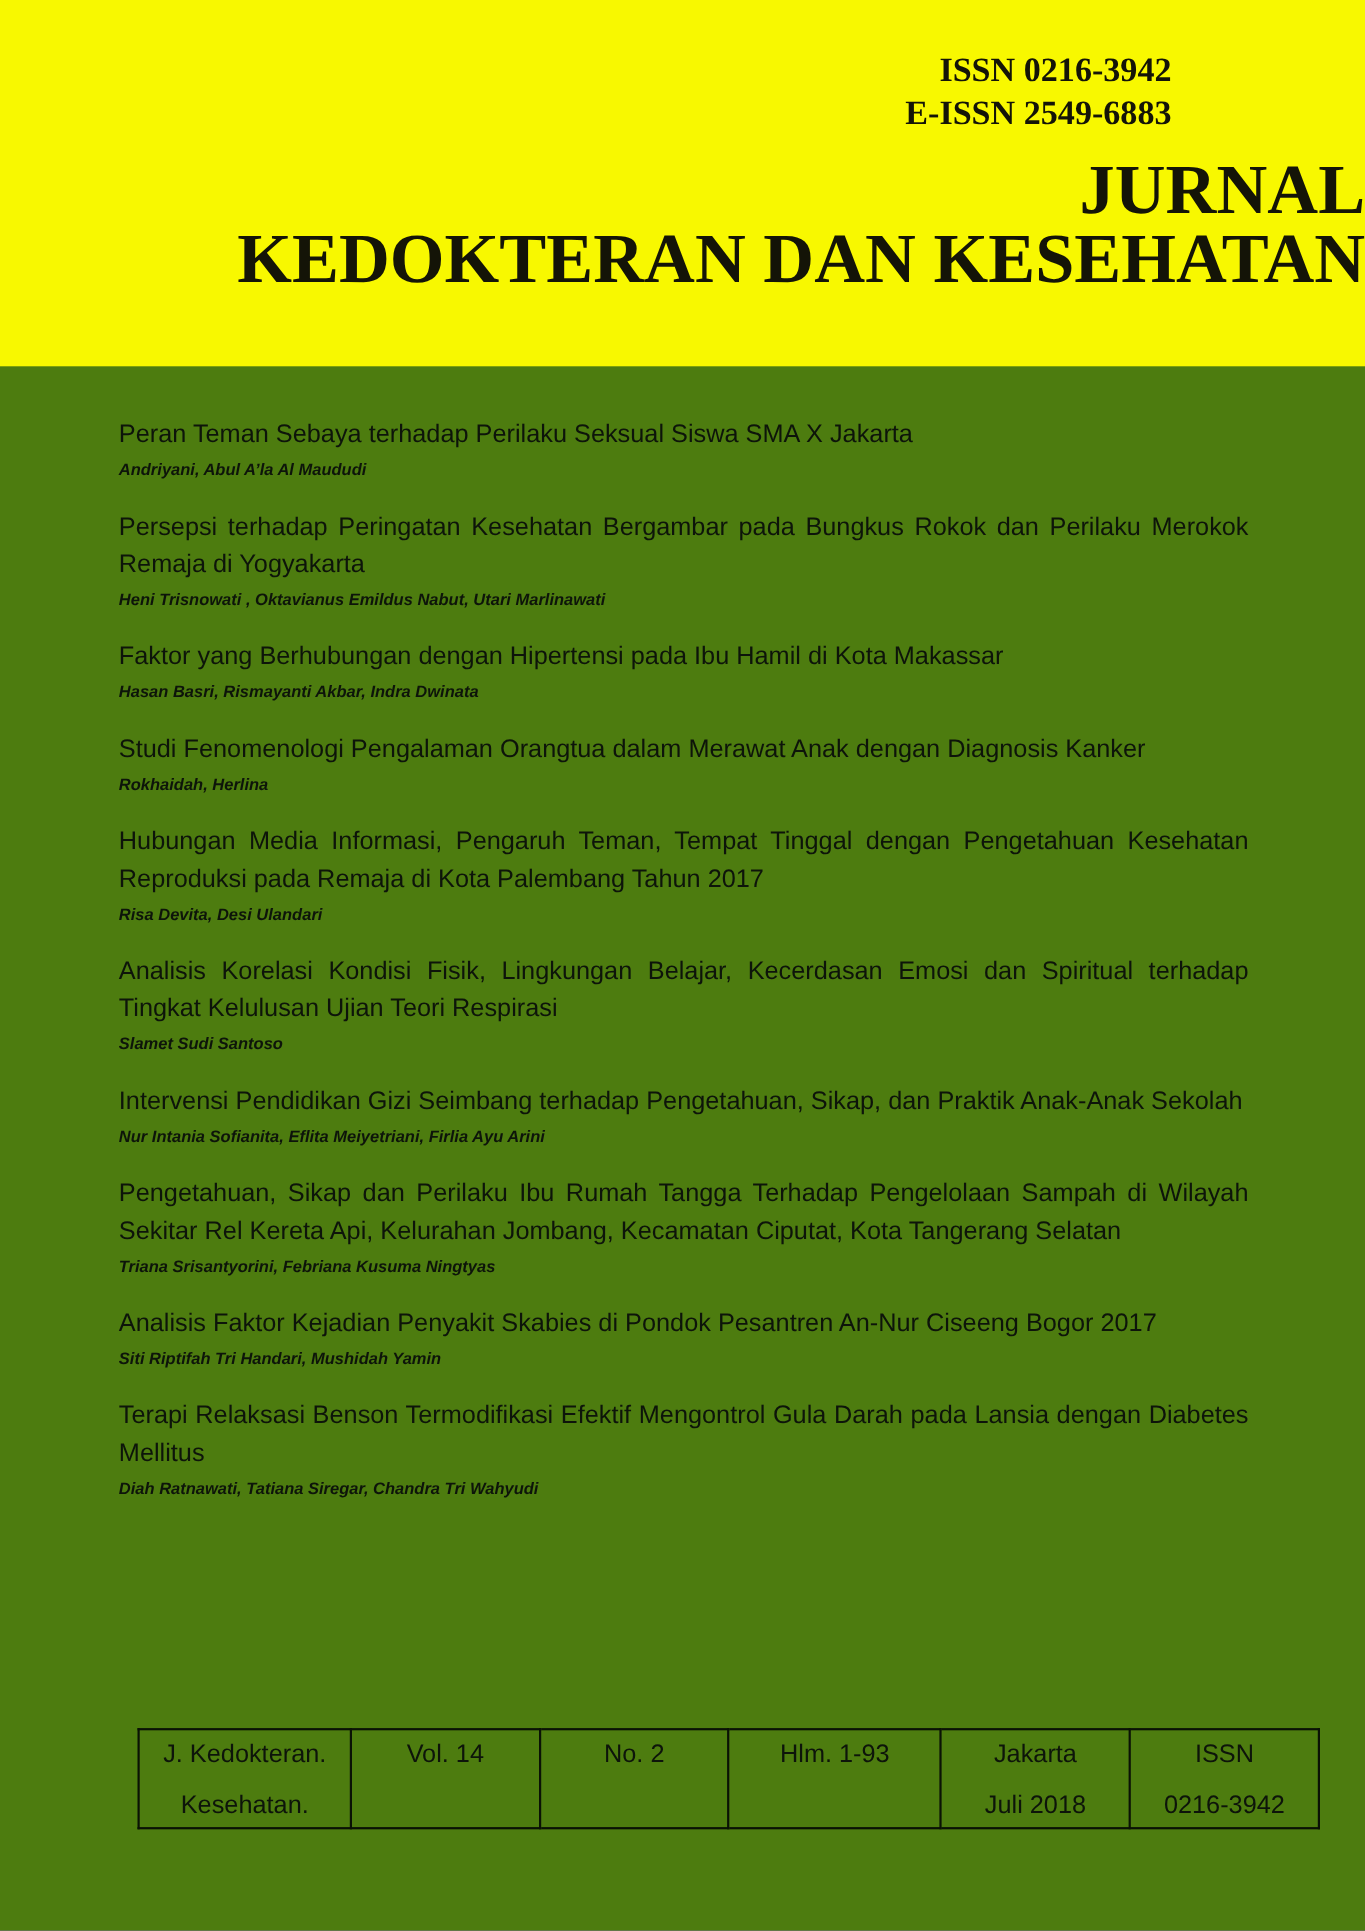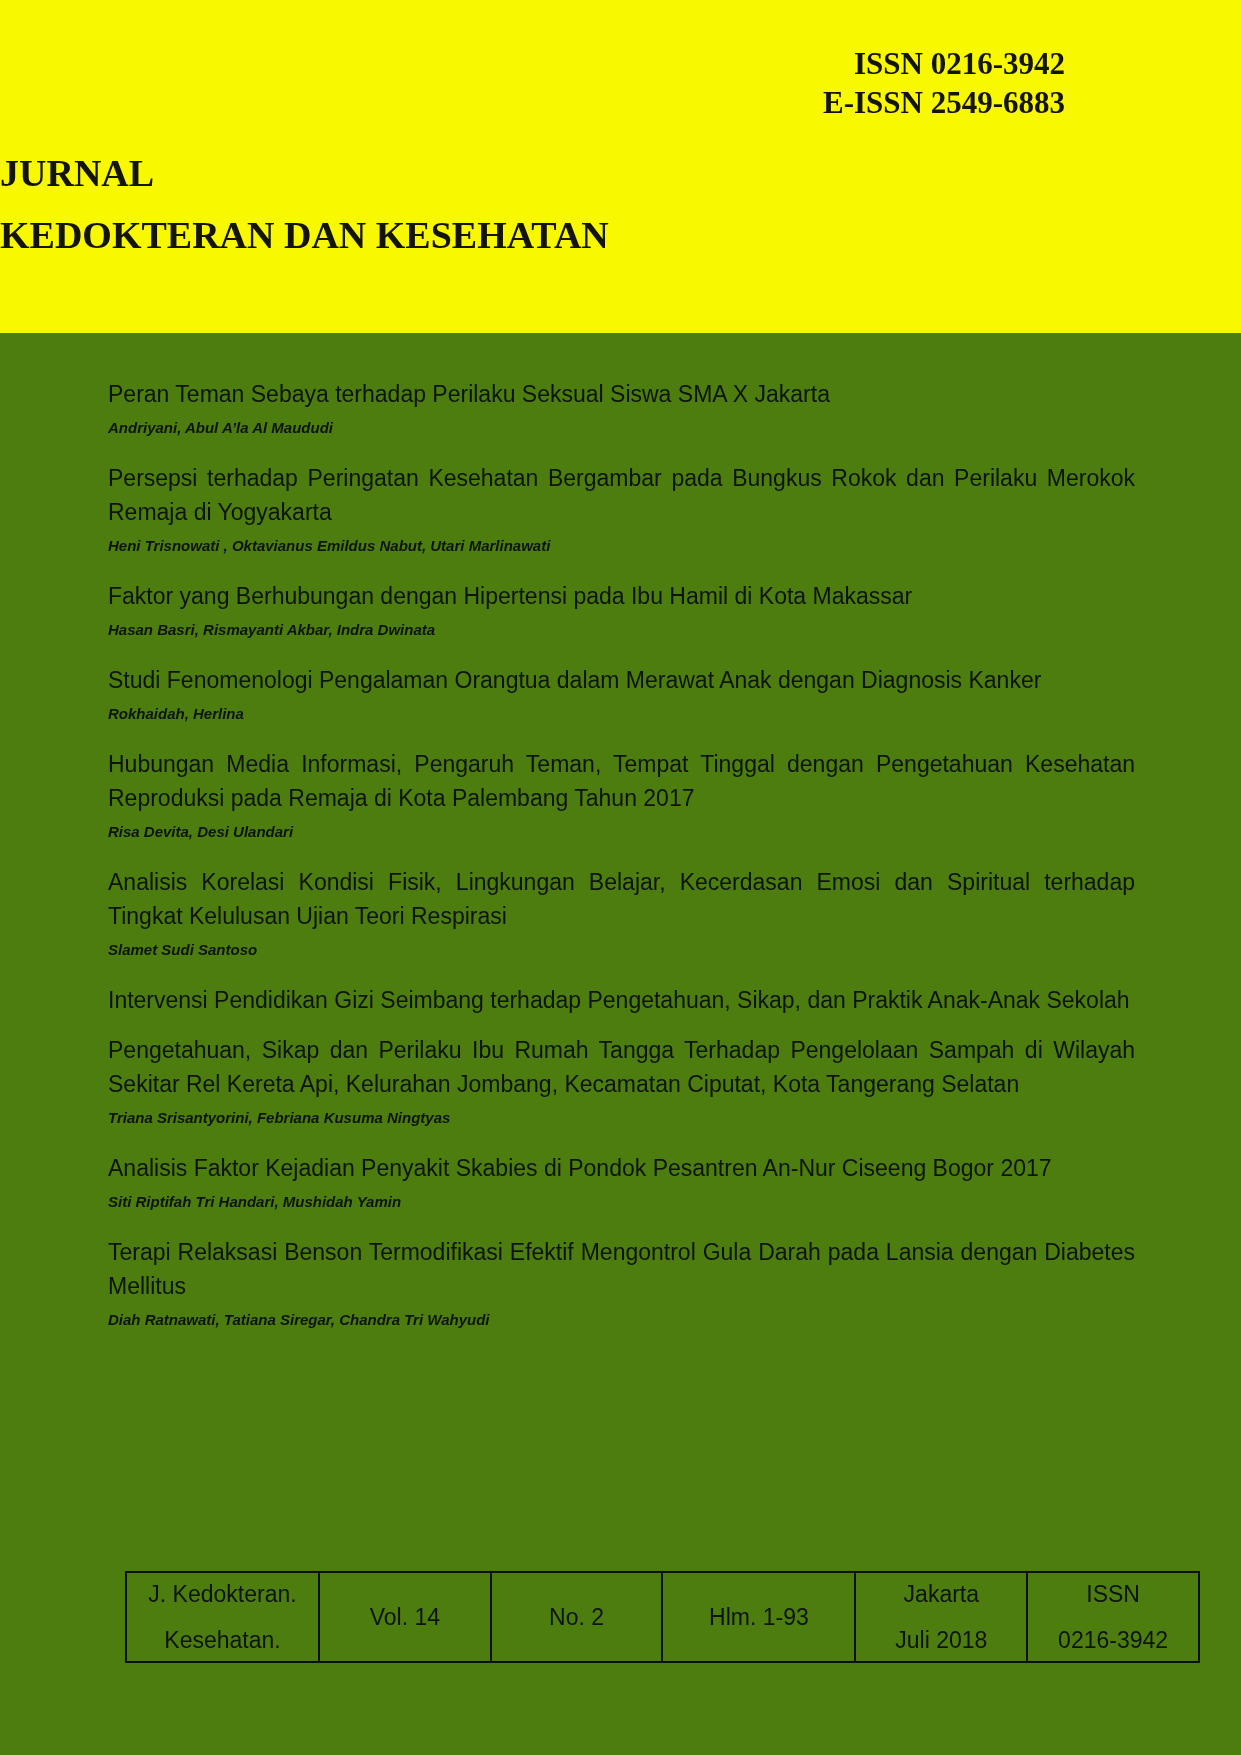--- a/index.html
+++ b/index.html
@@ -25,24 +25,24 @@
     text-align:right;
     padding-right:176px;
     font-family:"Liberation Serif", serif;
     font-weight:bold;
     font-size:31px;
     line-height:39px;
     color:#141407;
   }
   .journal-title{
     margin-top:20px;
-    text-align:left;
+    text-align:right;
     font-family:"Liberation Serif", serif;
     font-weight:bold;
-    font-size:38px;
+    font-size:64px;
     line-height:62px;
     color:#141407;
   }
   
   .body-green{
     flex:1 1 auto;
     display:flex;flex-direction:column;
     box-sizing:border-box;
     padding:44px 0 92px 0;
   }
@@ -89,21 +89,21 @@
   .ft-inner{
     display:flex;flex-direction:column;
     height:76px;
     padding:6px 4px;
     justify-content:space-between;
     align-items:center;
     font-size:23px;
     line-height:30px;
     text-align:center;
   }
-  .ft-inner.one{justify-content:center;}
+  .ft-inner.one{}
 </style>
 </head>
 <body>
 
 <div class="page">
 
   <div class="masthead">
     <div class="issn-block">
       <div>ISSN 0216-3942</div>
       <div>E-ISSN 2549-6883</div>
@@ -142,20 +142,21 @@
         <div class="article-authors">Risa Devita, Desi Ulandari</div>
       </div>
 
       <div class="article">
         <div class="article-title">Analisis Korelasi Kondisi Fisik, Lingkungan Belajar, Kecerdasan Emosi dan Spiritual terhadap Tingkat Kelulusan Ujian Teori Respirasi</div>
         <div class="article-authors">Slamet Sudi Santoso</div>
       </div>
 
       <div class="article">
         <div class="article-title">Intervensi Pendidikan Gizi Seimbang terhadap Pengetahuan, Sikap, dan Praktik Anak-Anak Sekolah</div>
+        <div class="article-authors">Nur Intania Sofianita, Eflita Meiyetriani, Firlia Ayu Arini</div>
       </div>
 
       <div class="article">
         <div class="article-title">Pengetahuan, Sikap dan Perilaku Ibu Rumah Tangga Terhadap Pengelolaan Sampah di Wilayah Sekitar Rel Kereta Api, Kelurahan Jombang, Kecamatan Ciputat, Kota Tangerang Selatan</div>
         <div class="article-authors">Triana Srisantyorini, Febriana Kusuma Ningtyas</div>
       </div>
 
       <div class="article">
         <div class="article-title">Analisis Faktor Kejadian Penyakit Skabies di Pondok Pesantren An-Nur Ciseeng Bogor 2017</div>
         <div class="article-authors">Siti Riptifah Tri Handari, Mushidah Yamin</div>

